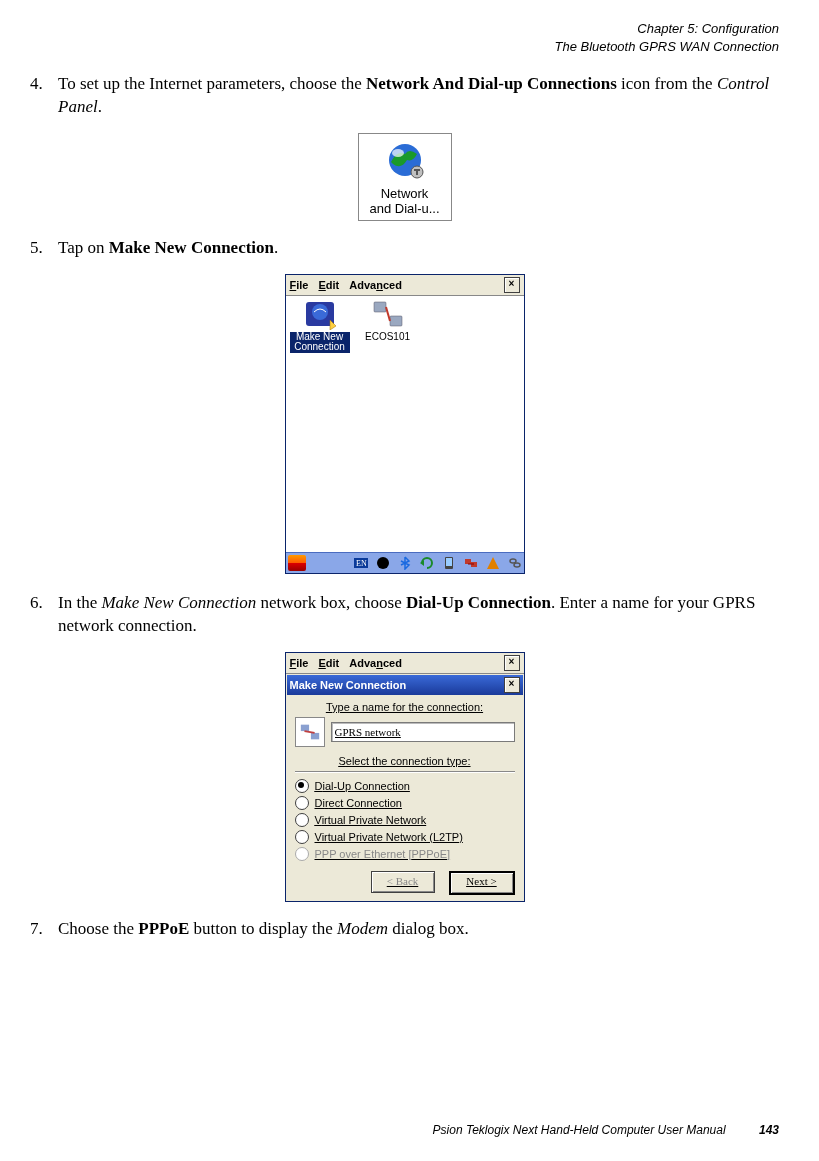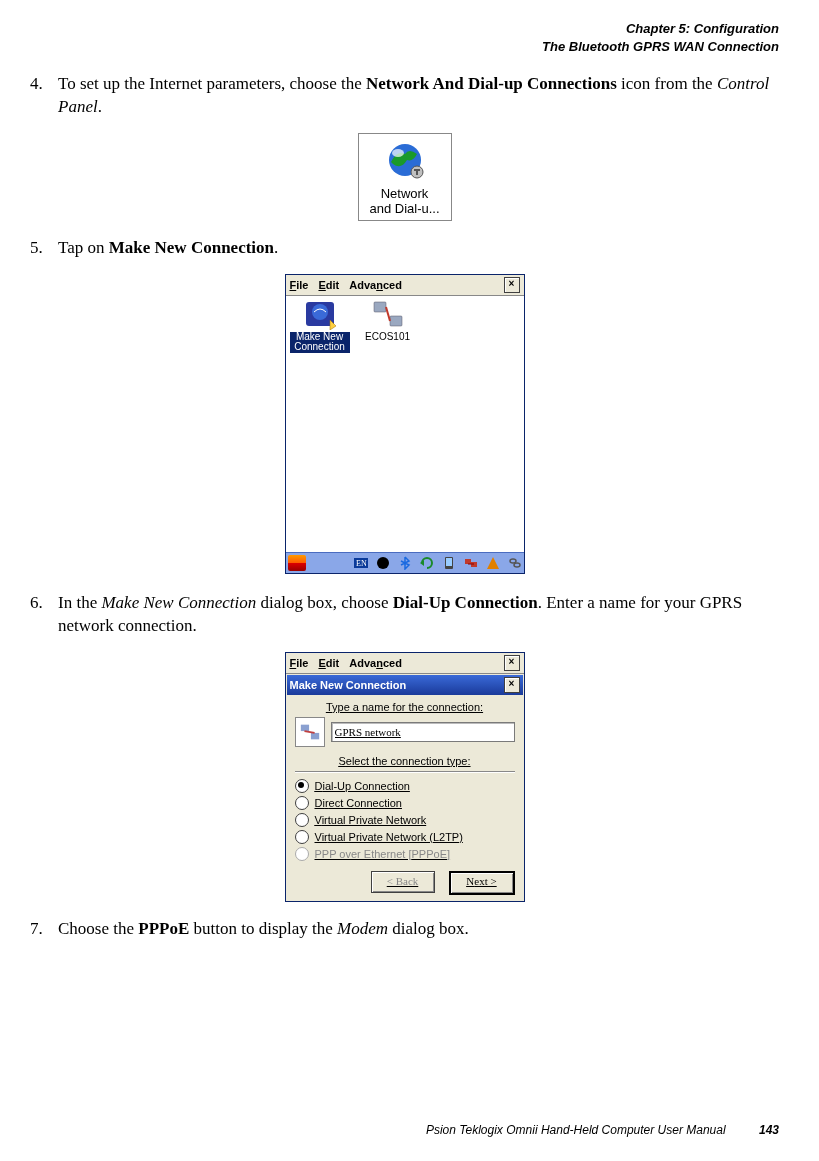--- a/index.html
+++ b/index.html
@@ -14,21 +14,21 @@
     position: relative;
     box-sizing: border-box;
   }
   .page {
     padding: 20px 40px 0 30px;
   }
   .header-right {
     text-align: right;
     font-family: Verdana, Geneva, sans-serif;
     font-style: italic;
-    font-weight: bold;
+    font-weight: normal;
     font-size: 13px;
     line-height: 1.35;
     margin-bottom: 18px;
   }
   .step {
     display: flex;
     margin-bottom: 14px;
     line-height: 1.35;
   }
   .step-num {
@@ -360,21 +360,21 @@
               <ellipse cx="9" cy="9" rx="3" ry="2" fill="none" stroke="#555" stroke-width="1.5"></ellipse>
             </svg>
       </div>
     </div>
   </div>
 </div>
 
 <div class="step">
   <div class="step-num">6.</div>
   <div class="step-text">
-    <span>In the </span><span class="italic">Make New Connection</span><span> dialog box, choose </span><span class="bold">Dial-Up Connection</span><span>. Enter a name for your GPRS network connection.</span>
+    <span>In the </span><span class="italic">Make New Connection</span><span> network box, choose </span><span class="bold">Dial-Up Connection</span><span>. Enter a name for your GPRS network connection.</span>
   </div>
 </div>
 
 <div class="fig">
   <div class="fig-inner ce-window fig3">
     <div class="ce-menubar">
       <div class="ce-menu-items">
         <span><u>F</u>ile</span>
         <span><u>E</u>dit</span>
         <span>Adva<u>n</u>ced</span>
@@ -432,15 +432,15 @@
 <div class="step">
   <div class="step-num">7.</div>
   <div class="step-text">
     <span>Choose the </span><span class="bold">PPPoE</span><span> button to display the </span><span class="italic">Modem</span><span> dialog box.</span>
   </div>
 </div>
 
 </div>
 
 <div class="footer">
-  <span>Psion Teklogix Omnii Hand-Held Computer User Manual</span>
+  <span>Psion Teklogix Next Hand-Held Computer User Manual</span>
   <span class="pnum">143</span>
 </div>
 
 </body></html>

